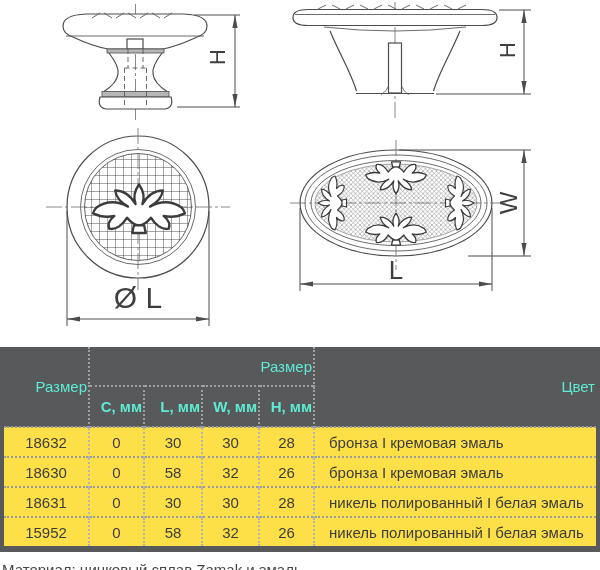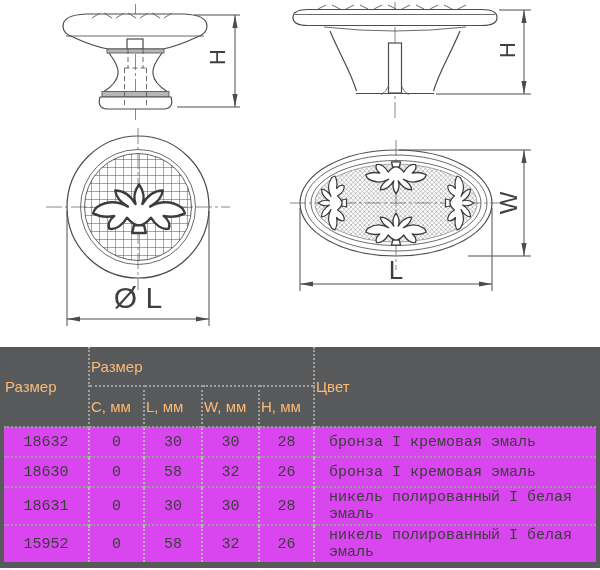--- a/index.html
+++ b/index.html
@@ -22,31 +22,30 @@
   .whitefill{fill:#ffffff;}
 
   
   table.spec{
     width:600px;margin-top:7px;border-collapse:collapse;table-layout:fixed;
     border-left:4px solid #58595b;border-right:4px solid #58595b;
     border-bottom:6px solid #58595b;
     font-size:15px;
   }
   table.spec thead th{
-    background:#58595b;color:#fdba74;font-weight:normal;
-    text-align:left;vertical-align:middle;
+    background:#58595b;color:#5eead4;font-weight:normal;
+    text-align:right;vertical-align:middle;
   }
   table.spec thead tr.grp th{height:36px;}
-  table.spec thead tr.sub th{height:37px;border-top:2px dotted #a0a0a0;}
+  table.spec thead tr.sub th{height:37px;border-top:2px dotted #a0a0a0;font-weight:bold;}
   table.spec thead th.vsep{border-right:2px dotted #a0a0a0;}
   table.spec tbody td{
-    background:#d946ef;color:#3d3d3d;height:26px;text-align:center;
+    background:#fde047;color:#3d3d3d;height:26px;text-align:center;
     border-top:2px dotted #9c9c9c;border-right:2px dotted #b5b5b5;
     vertical-align:middle;
-    font-family:Liberation Mono, monospace;
   }
   table.spec tbody td.color-cell{text-align:left;padding-left:14px;border-right:none;}
   .material-note{
     margin:9px 0 0 2px;font-size:15px;color:#474747;
   }
 </style>
 </head>
 <body>
 
 <div class="page">

